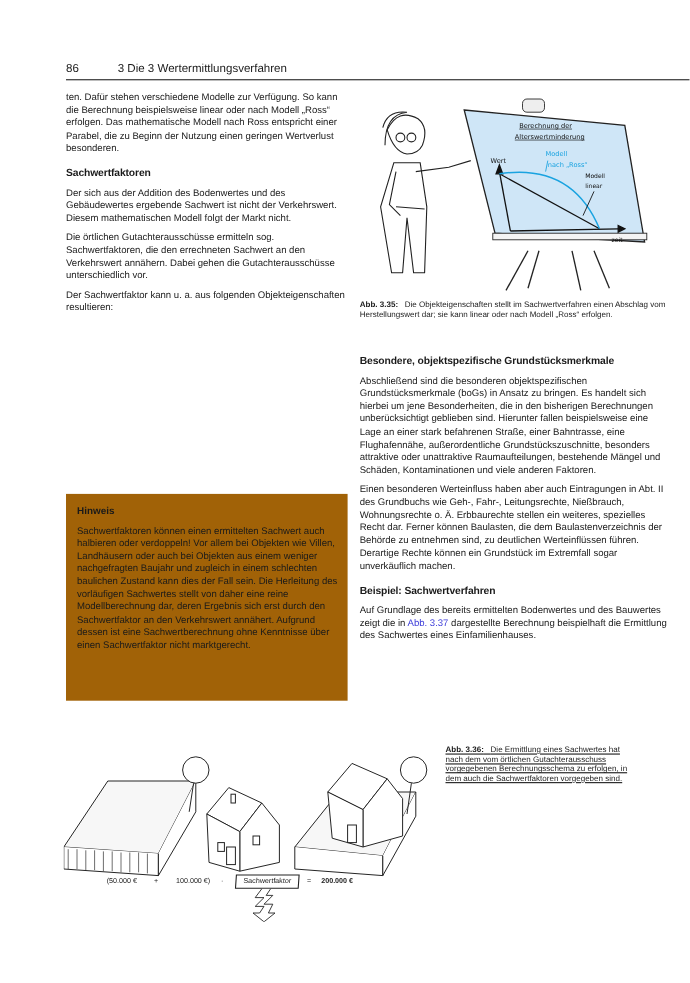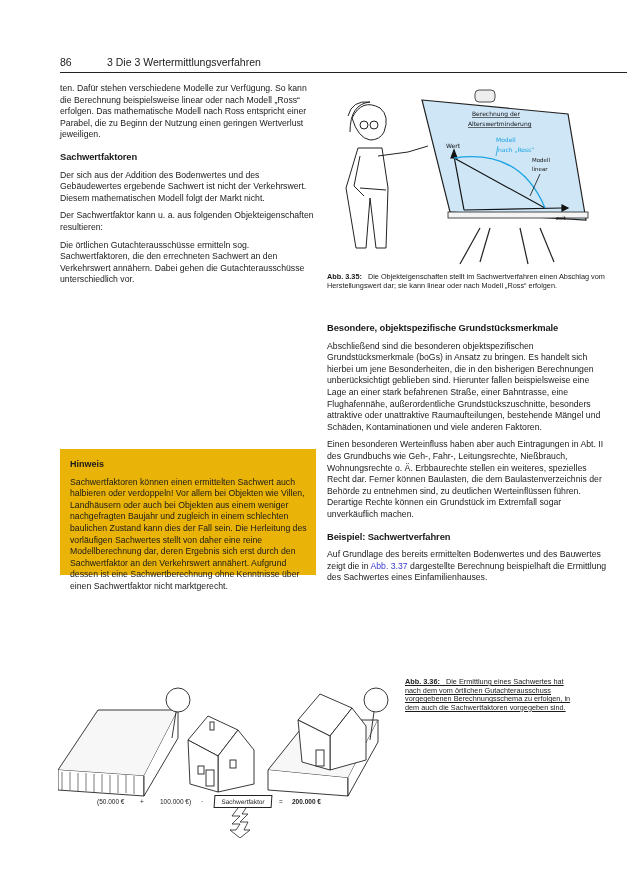--- a/index.html
+++ b/index.html
@@ -13,22 +13,22 @@
   .col { position:absolute; font-size:8.7px; line-height:11.6px; }
   .col p { margin:0 0 6px 0; }
   .lcol { left:60px; top:67px; width:256px; }
   .rcol { left:327px; width:283px; }
   h3 { font-family:"Liberation Sans", sans-serif; font-size:9.4px; font-weight:bold;
        margin:10px 0 7px 0; letter-spacing:-0.1px; }
   ul.bul { list-style:none; margin:0 0 6px 0; padding:0; }
   ul.bul li { position:relative; padding-left:10px; }
   ul.bul li::before { content:""; position:absolute; left:0; top:4px; width:4px; height:4px;
                       background:#111; border-radius:50%; }
-  .hint { position:absolute; left:60px; top:433px; width:256px; height:126px;
-          background:#eab308; font-size:8.7px; line-height:11.6px; }
+  .hint { position:absolute; left:60px; top:433px; width:256px; height:188px;
+          background:#a16207; font-size:8.7px; line-height:11.6px; }
   .hint .inner { padding:10px 8px 0 10px; }
   .hint h4 { margin:0 0 6px 0; font-size:9px; font-weight:bold; }
   .link { color:#3b3bd8; }
   .cap { font-size:7.3px; line-height:8.6px; }
   .cap b { font-weight:bold; }
   .bottomrule { position:absolute; left:0; top:892px; width:627px; height:2px; background:#555; }
   .fig1 { position:absolute; left:330px; top:62px; width:290px; height:190px; }
   .fig2 { position:absolute; left:58px; top:664px; width:340px; height:160px; }
   .eq { position:absolute; top:782px; font-size:6.5px; color:#222; }
   .sfbox { position:absolute; left:214px; top:779px; width:56px; height:11px;
@@ -39,25 +39,25 @@
 <body>
 
 <div class="page">
 
   <div class="header">
     <span class="pno">86</span>
     <span class="chap">3  Die 3 Wertermittlungsverfahren</span>
   </div>
 
   <div class="col lcol">
-    <p>ten. Dafür stehen verschiedene Modelle zur Verfügung. So kann die Berechnung beispielsweise linear oder nach Modell „Ross“ erfolgen. Das mathematische Modell nach Ross entspricht einer Parabel, die zu Beginn der Nutzung einen geringen Wertverlust jeweiligen.</p>
+    <p>ten. Dafür stehen verschiedene Modelle zur Verfügung. So kann die Berechnung beispielsweise linear oder nach Modell „Ross“ erfolgen. Das mathematische Modell nach Ross entspricht einer Parabel, die zu Beginn der Nutzung einen geringen Wertverlust besonderen.</p>
     <h3>Sachwertfaktoren</h3>
     <p>Der sich aus der Addition des Bodenwertes und des Gebäudewertes ergebende Sachwert ist nicht der Verkehrswert. Diesem mathematischen Modell folgt der Markt nicht.</p>
+    <p>Die örtlichen Gutachterausschüsse ermitteln sog. Sachwertfaktoren, die den errechneten Sachwert an den Verkehrswert annähern. Dabei gehen die Gutachterausschüsse unterschiedlich vor.</p>
     <p>Der Sachwertfaktor kann u. a. aus folgenden Objekteigenschaften resultieren:</p>
-    <p>Die örtlichen Gutachterausschüsse ermitteln sog. Sachwertfaktoren, die den errechneten Sachwert an den Verkehrswert annähern. Dabei gehen die Gutachterausschüsse unterschiedlich vor.</p>
   </div>
 
   <div class="hint">
     <div class="inner">
       <h4>Hinweis</h4>
       <div>Sachwertfaktoren können einen ermittelten Sachwert auch halbieren oder verdoppeln! Vor allem bei Objekten wie Villen, Landhäusern oder auch bei Objekten aus einem weniger nachgefragten Baujahr und zugleich in einem schlechten baulichen Zustand kann dies der Fall sein. Die Herleitung des vorläufigen Sachwertes stellt von daher eine reine Modellberechnung dar, deren Ergebnis sich erst durch den Sachwertfaktor an den Verkehrswert annähert. Aufgrund dessen ist eine Sachwertberechnung ohne Kenntnisse über einen Sachwertfaktor nicht marktgerecht.</div>
     </div>
   </div>
 
   <div class="fig1">

